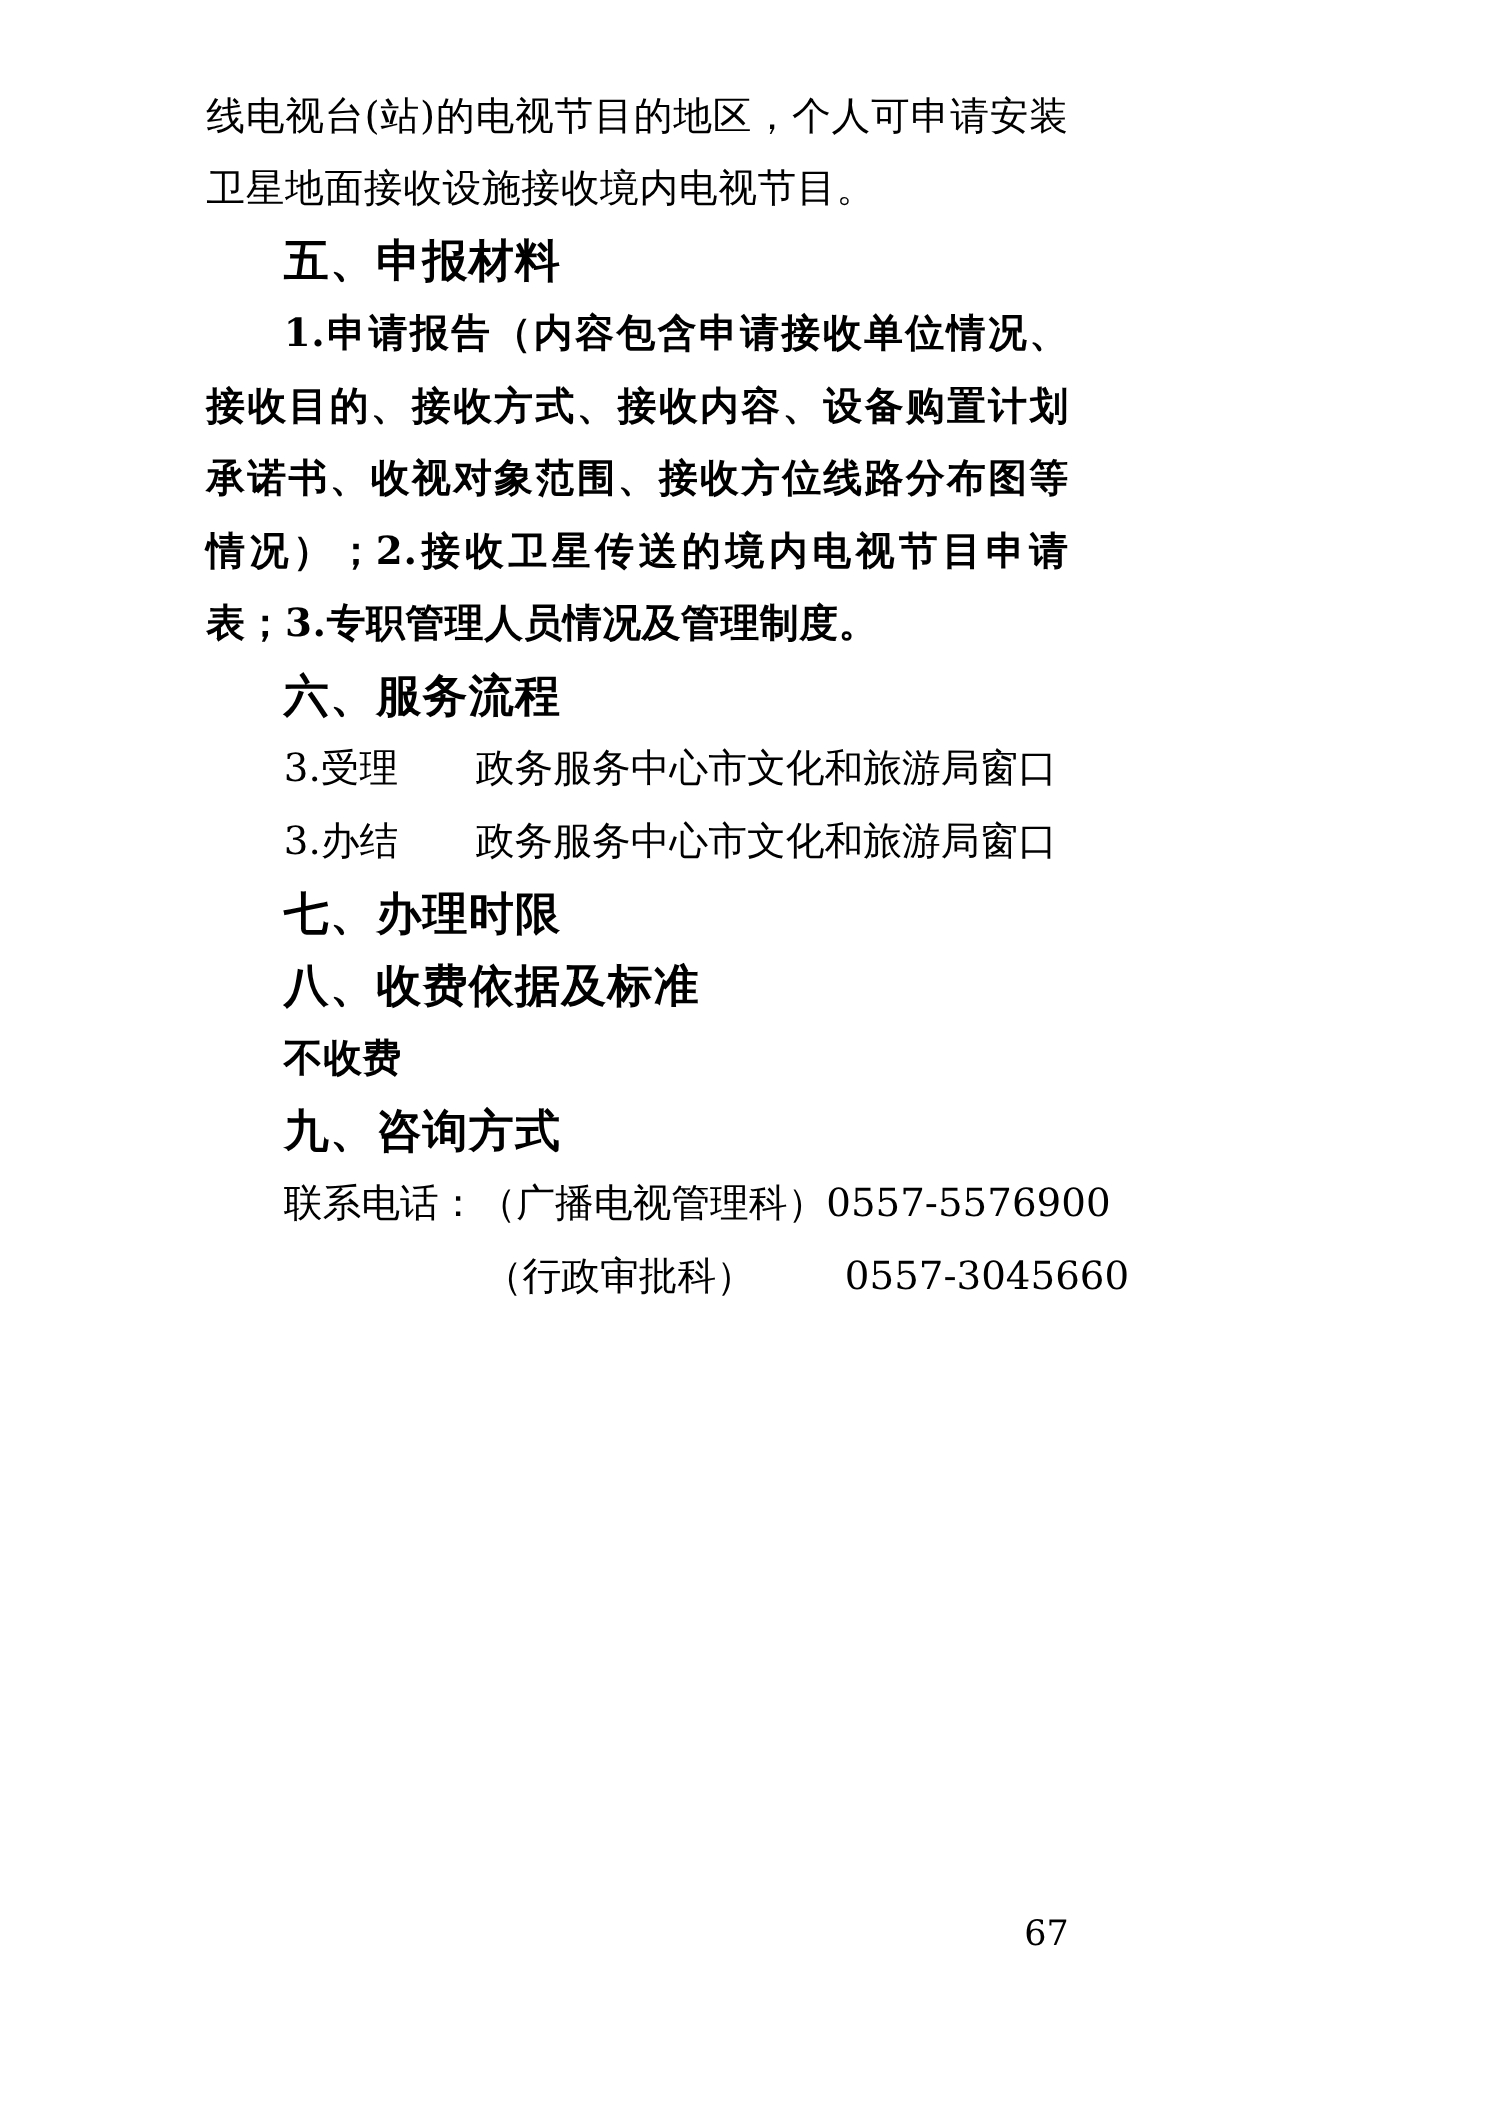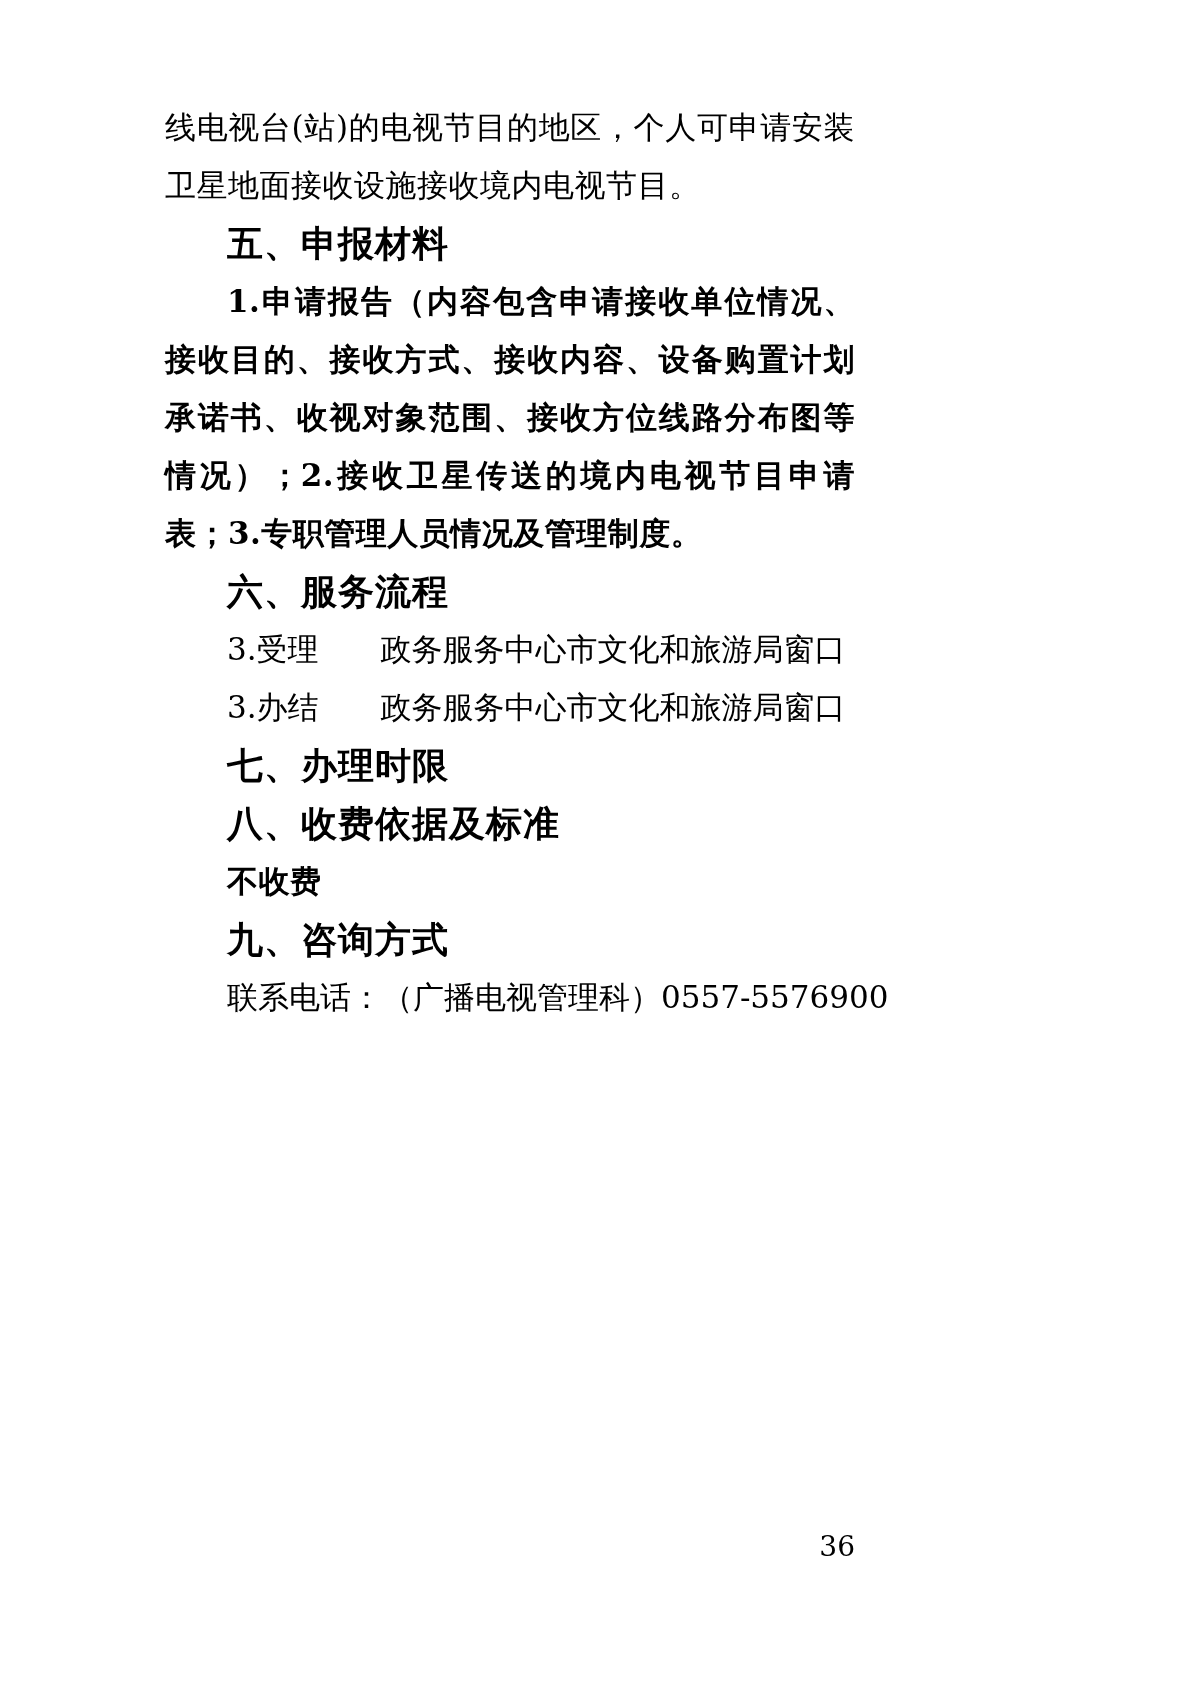--- a/index.html
+++ b/index.html
@@ -14,21 +14,21 @@
     font-family: "DejaVu Serif", "Liberation Serif", serif;
     color: #000000;
   }
   .page {
     position: absolute;
     left: 0;
     top: 0;
     width: 1020px;
     height: 1683px;
     box-sizing: border-box;
-    padding: 98px 165px 0 165px;
+    padding: 64px 165px 0 165px;
   }
   .body-text {
     font-size: 31px;
     line-height: 58px;
     letter-spacing: 0.5px;
     text-align: justify;
     text-justify: inter-ideograph;
     margin: 0;
   }
   .indent2 {
@@ -86,15 +86,16 @@
   <p class="flow-row">3.受理　　政务服务中心市文化和旅游局窗口</p>
   <p class="flow-row">3.办结　　政务服务中心市文化和旅游局窗口</p>
 
   <h2 class="heading">七、办理时限</h2>
 
   <h2 class="heading">八、收费依据及标准</h2>
   <p class="body-text indent2">不收费</p>
 
   <h2 class="heading">九、咨询方式</h2>
   <p class="phone-line">联系电话：（广播电视管理科）0557-5576900</p>
+  <p class="phone-line2">（行政审批科）　　 0557-3045660</p>
 
-  <div class="page-number">36</div>
+  <div class="page-number">67</div>
 </div>
 
 </body></html>

